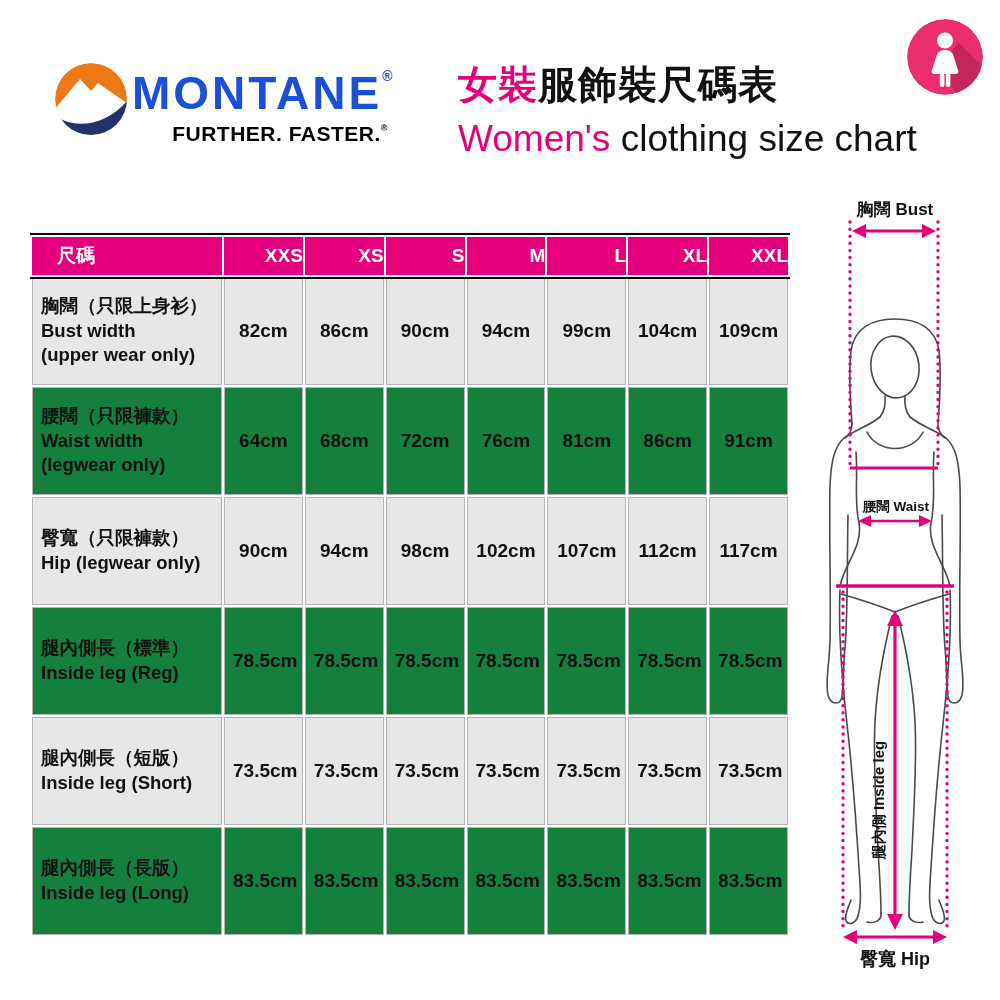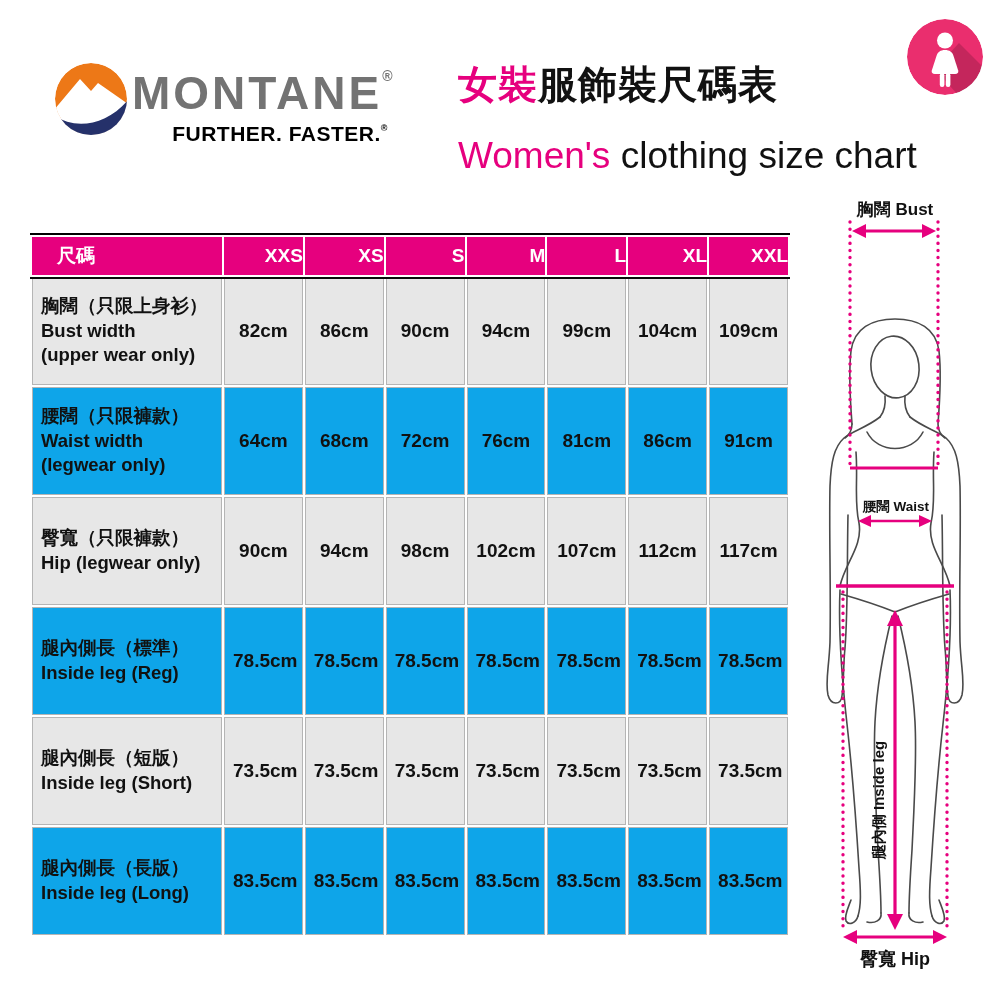--- a/index.html
+++ b/index.html
@@ -5,49 +5,49 @@
   html,body{margin:0;padding:0;}
   body{
     width:1000px;height:1000px;position:relative;background:#ffffff;
     font-family:"Liberation Sans","DejaVu Sans",sans-serif;color:#111;
     overflow:hidden;
   }
   
   .logo-mark{position:absolute;left:54px;top:62px;width:74px;height:74px;}
   .brand-name{
     position:absolute;left:132px;top:66px;font-size:46px;font-weight:bold;
-    color:#737373;letter-spacing:3px;white-space:nowrap;
+    color:#1d4ed8;letter-spacing:3px;white-space:nowrap;
   }
   .brand-name sup{font-size:14px;letter-spacing:0;vertical-align:28px;}
   .brand-tagline{
     position:absolute;left:130px;top:122px;width:258px;text-align:right;
     font-size:21px;font-weight:bold;color:#000000;letter-spacing:0.5px;white-space:nowrap;
   }
   .brand-tagline sup{font-size:9px;vertical-align:10px;}
   .page-title{position:absolute;left:458px;top:58px;}
   .title-zh{font-size:39px;font-weight:bold;letter-spacing:1px;color:#111;white-space:nowrap;}
-  .title-en{font-size:37px;color:#111;margin-top:23px;white-space:nowrap;}
+  .title-en{font-size:37px;color:#111;margin-top:6px;white-space:nowrap;}
   .pink{color:#e6007e;}
   .female-badge{position:absolute;left:907px;top:19px;width:76px;height:76px;}
 
   
   .bar-top{position:absolute;left:30px;top:233px;width:760px;height:3px;background:#000;}
   .bar-under-header{position:absolute;left:30px;top:277px;width:760px;height:2px;background:#0a0a0a;}
   table.size-table{
     position:absolute;left:30px;top:235px;width:760px;
     border-collapse:separate;border-spacing:2px;table-layout:fixed;background:#fff;
   }
   table.size-table th{
     background:#e6007e;color:#fff;font-size:19px;font-weight:bold;
     height:38px;text-align:right;padding:0;
   }
   table.size-table th.label-col{text-align:left;padding-left:25px;}
   table.size-table td{height:90px;padding:8px;border:1px solid #b5b5b5;}
   tr.row-gray td{background:#e7e7e7;}
-  tr.row-white td{background:#0ea5e9;}
+  tr.row-white td{background:#15803d;}
   td.label-cell{
     font-weight:bold;font-size:18.5px;line-height:1.34;
     padding:4px 2px 4px 8px;vertical-align:middle;
   }
   td.value-cell{text-align:center;font-weight:bold;font-size:19px;vertical-align:middle;}
 
   
   .diagram{position:absolute;left:818px;top:190px;width:184px;height:800px;}
   .diag-label{font-weight:bold;fill:#111;}
 </style>

